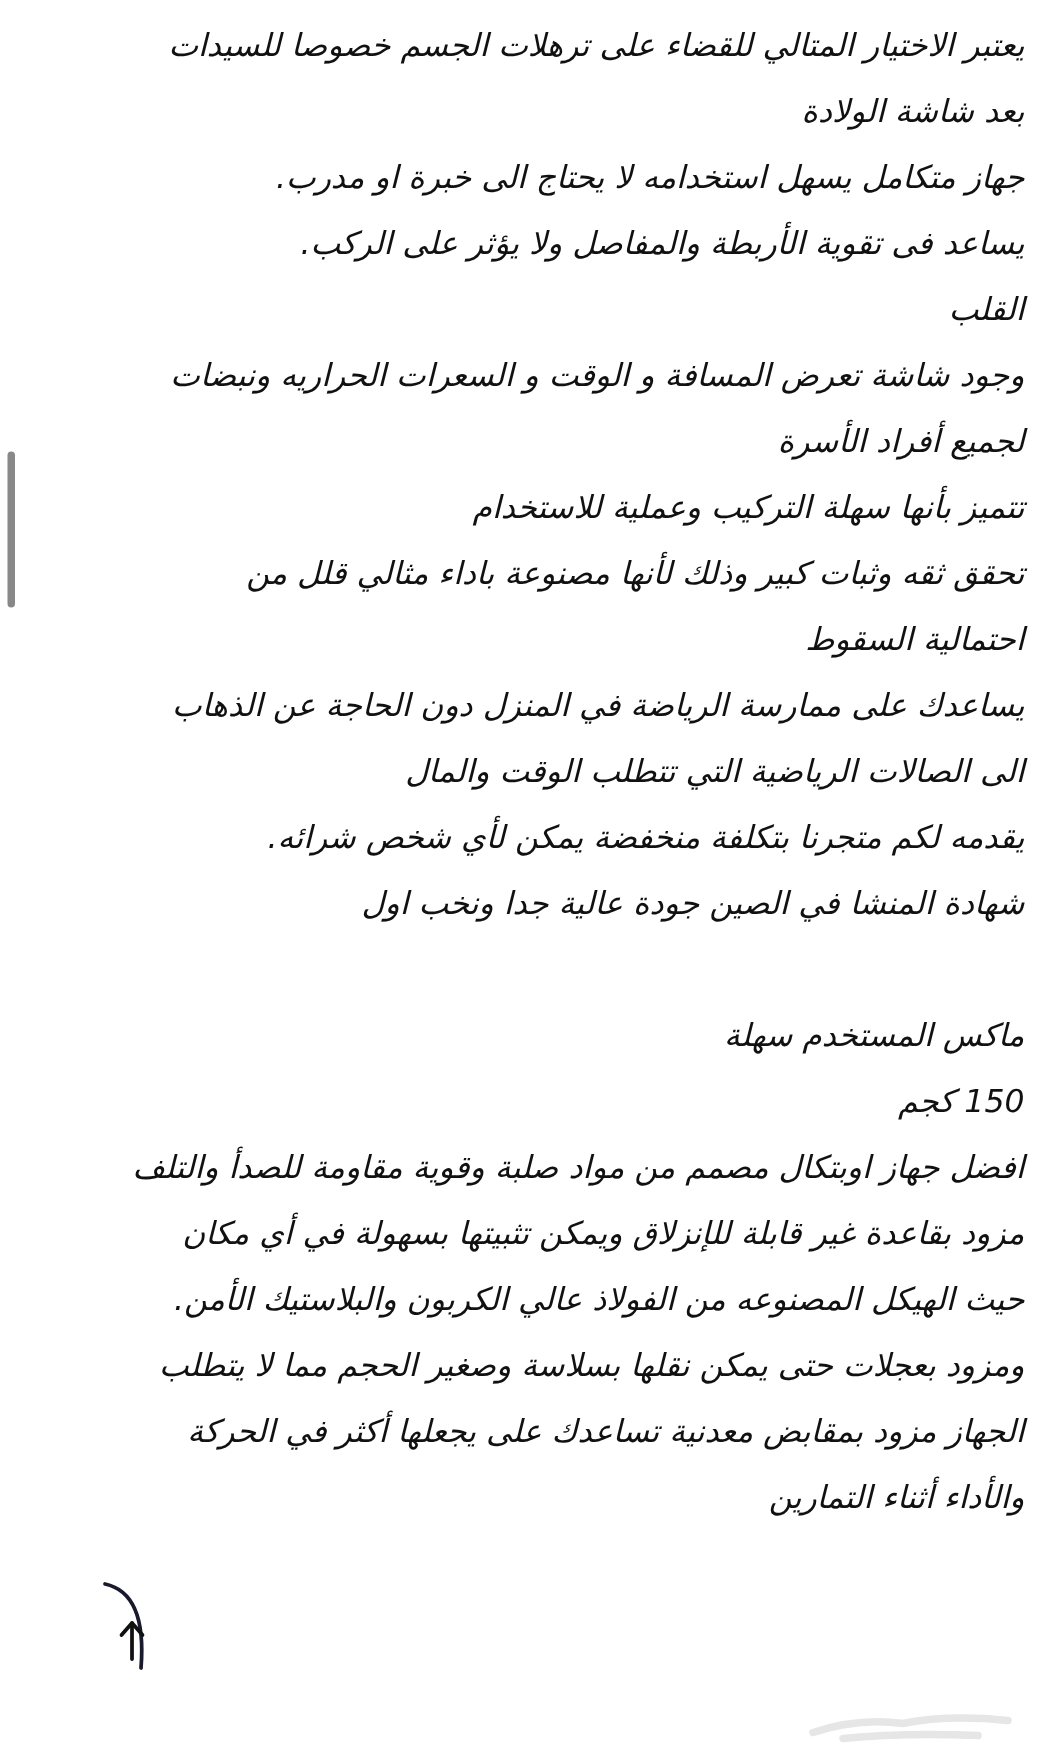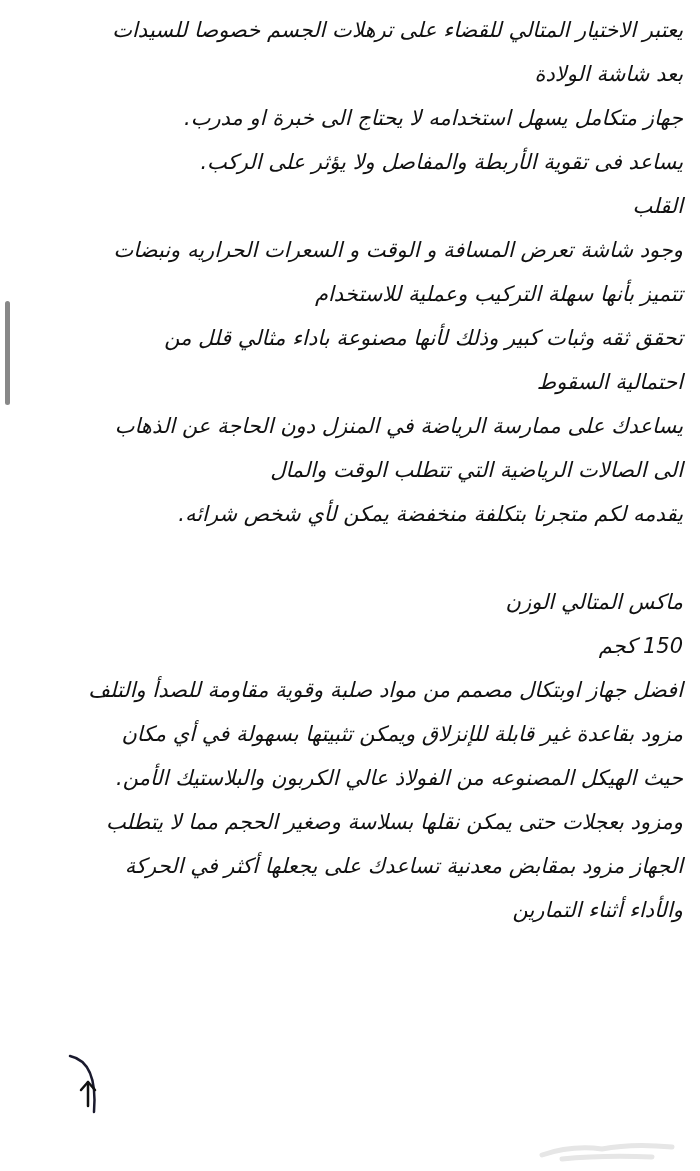--- a/index.html
+++ b/index.html
@@ -76,30 +76,32 @@
 
 <div class="top-fade"></div>
 
 <div class="content">
   <span class="line">يعتبر الاختيار المتالي للقضاء على ترهلات الجسم خصوصا للسيدات</span>
   <span class="line">بعد شاشة الولادة</span>
   <span class="line">جهاز متكامل يسهل استخدامه لا يحتاج الى خبرة او مدرب.</span>
   <span class="line">يساعد فى تقوية الأربطة والمفاصل ولا يؤثر على الركب.</span>
   <span class="line">القلب</span>
   <span class="line">وجود شاشة تعرض المسافة و الوقت و السعرات الحراريه ونبضات</span>
+  <span class="line">لجميع أفراد الأسرة</span>
   <span class="line">تتميز بأنها سهلة التركيب وعملية للاستخدام</span>
   <span class="line">تحقق ثقه وثبات كبير وذلك لأنها مصنوعة باداء مثالي قلل من</span>
   <span class="line">احتمالية السقوط</span>
   <span class="line">يساعدك على ممارسة الرياضة في المنزل دون الحاجة عن الذهاب</span>
   <span class="line">الى الصالات الرياضية التي تتطلب الوقت والمال</span>
   <span class="line">يقدمه لكم متجرنا بتكلفة منخفضة يمكن لأي شخص شرائه.</span>
+  <span class="line">شهادة المنشا في الصين جودة عالية جدا ونخب اول</span>
 
   <div class="spacer"></div>
 
-  <span class="line">ماكس المتالي الوزن</span>
+  <span class="line">ماكس المستخدم سهلة</span>
   <span class="line">150 كجم</span>
   <span class="line">افضل جهاز اوبتكال مصمم من مواد صلبة وقوية مقاومة للصدأ والتلف</span>
   <span class="line">مزود بقاعدة غير قابلة للإنزلاق ويمكن تثبيتها بسهولة في أي مكان</span>
   <span class="line">حيث الهيكل المصنوعه من الفولاذ عالي الكربون والبلاستيك الأمن.</span>
   <span class="line">ومزود بعجلات حتى يمكن نقلها بسلاسة وصغير الحجم مما لا يتطلب</span>
   <span class="line">الجهاز مزود بمقابض معدنية تساعدك على يجعلها أكثر في الحركة</span>
   <span class="line">والأداء أثناء التمارين</span>
 </div>
 
 <div class="scrollbar"></div>

